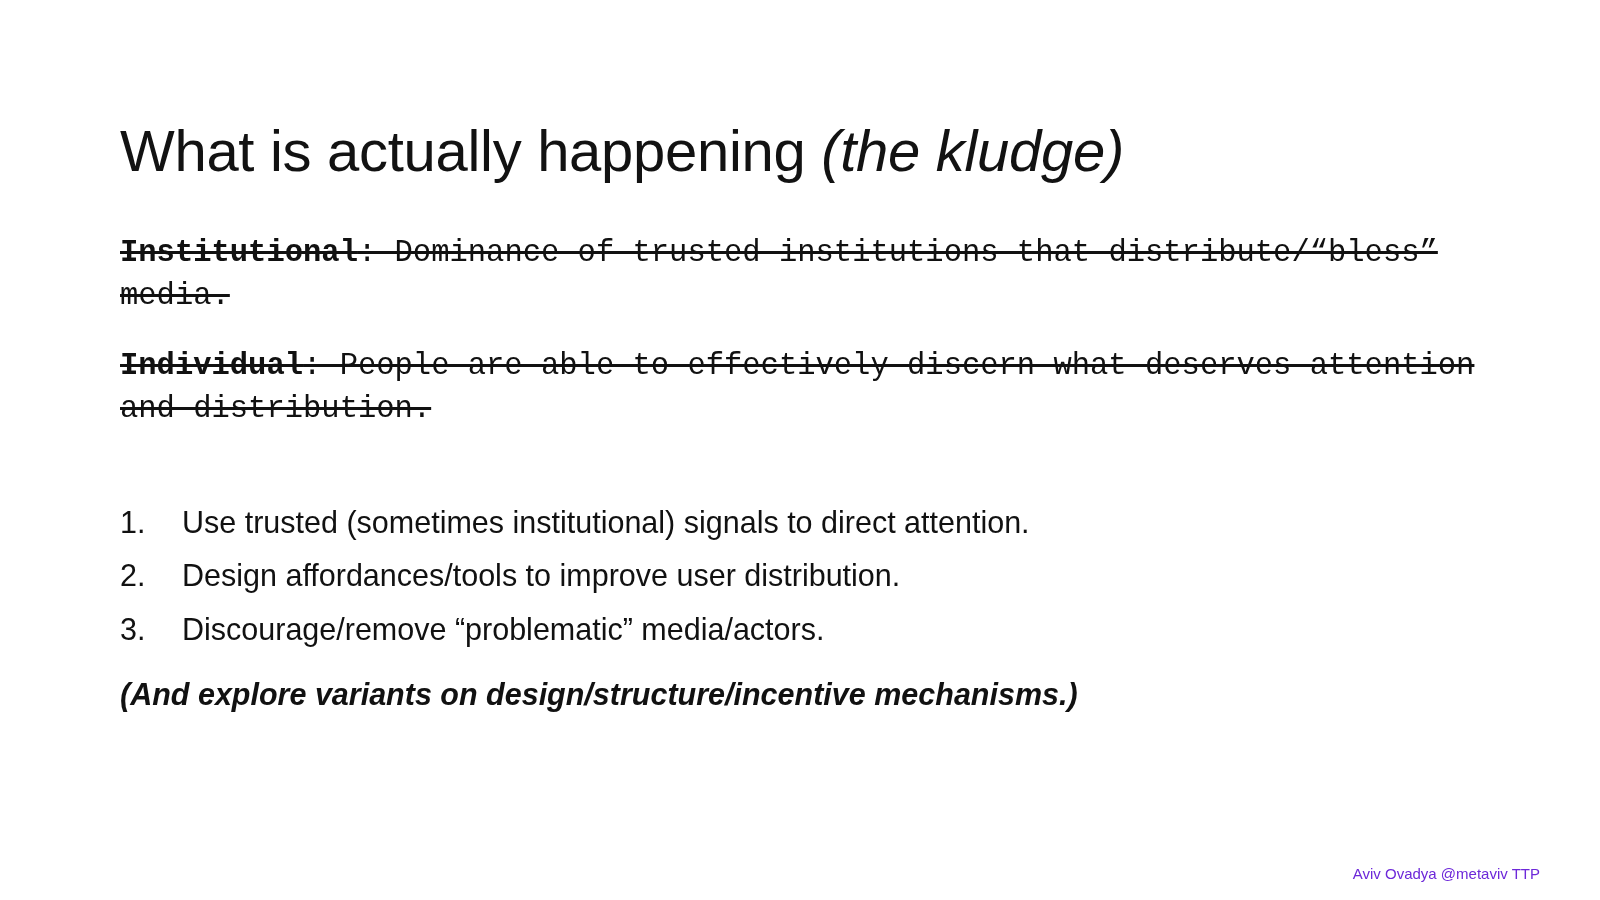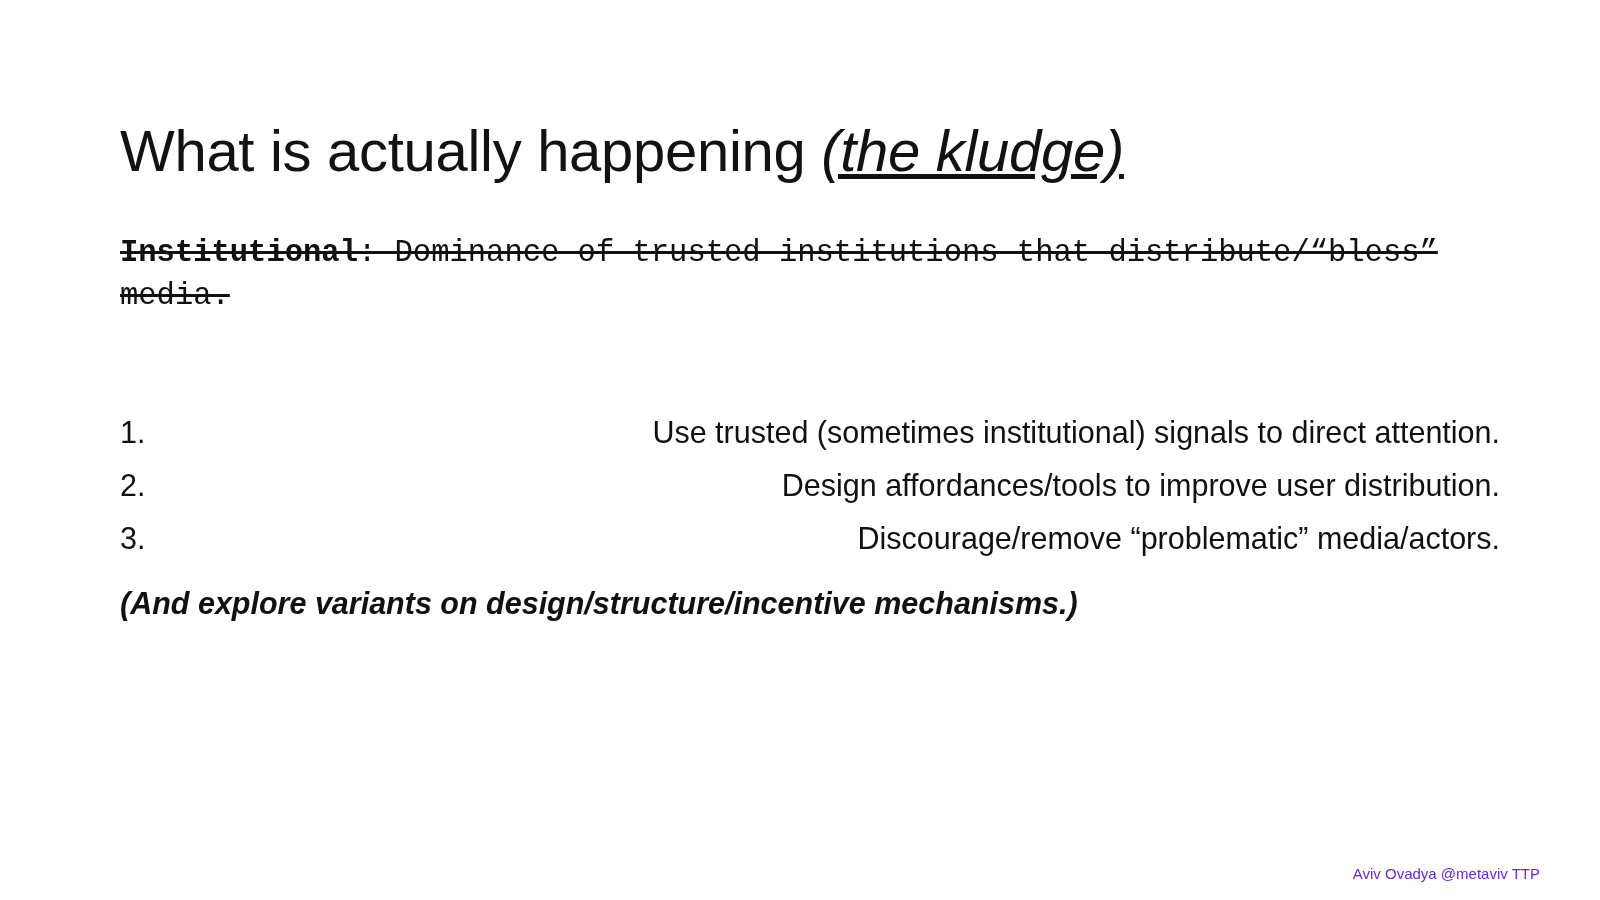--- a/index.html
+++ b/index.html
@@ -27,21 +27,20 @@
     width: 1360px;
     font-size: 58px;
     font-weight: 400;
     line-height: 1.1;
     letter-spacing: -0.3px;
     color: #121212;
     white-space: nowrap;
   }
   .slide-title .italic {
     font-style: italic;
-    text-decoration: underline;
   }
   .body-block {
     position: absolute;
     left: 120px;
     top: 232px;
     width: 1380px;
   }
   .para {
     font-size: 30.5px;
     line-height: 1.42;
@@ -67,21 +66,20 @@
     color: #111111;
     display: flex;
     margin-bottom: 10px;
   }
   .numbered li .num {
     width: 62px;
     flex: 0 0 62px;
   }
   .numbered li .txt {
     flex: 1 1 auto;
-    text-align: right;
   }
   .closing {
     font-size: 30.5px;
     line-height: 1.42;
     font-style: italic;
     font-weight: bold;
     color: #111111;
     margin-top: 22px;
   }
   .section-gap-1 { height: 22px; }
@@ -105,20 +103,23 @@
   </h1>
 
   <div class="body-block">
 
     <p class="para struck">
       <span class="lead">Institutional</span><span>: Dominance of trusted institutions that distribute/“bless” media.</span>
     </p>
 
     <div class="section-gap-1"></div>
 
+    <p class="para struck">
+      <span class="lead">Individual</span><span>: People are able to effectively discern what deserves attention and distribution.</span>
+    </p>
 
     <div class="section-gap-2"></div>
 
 
     <ol class="numbered">
       <li>
         <span class="num">1.</span>
         <span class="txt">Use trusted (sometimes institutional) signals to direct attention.</span>
       </li>
       <li>

